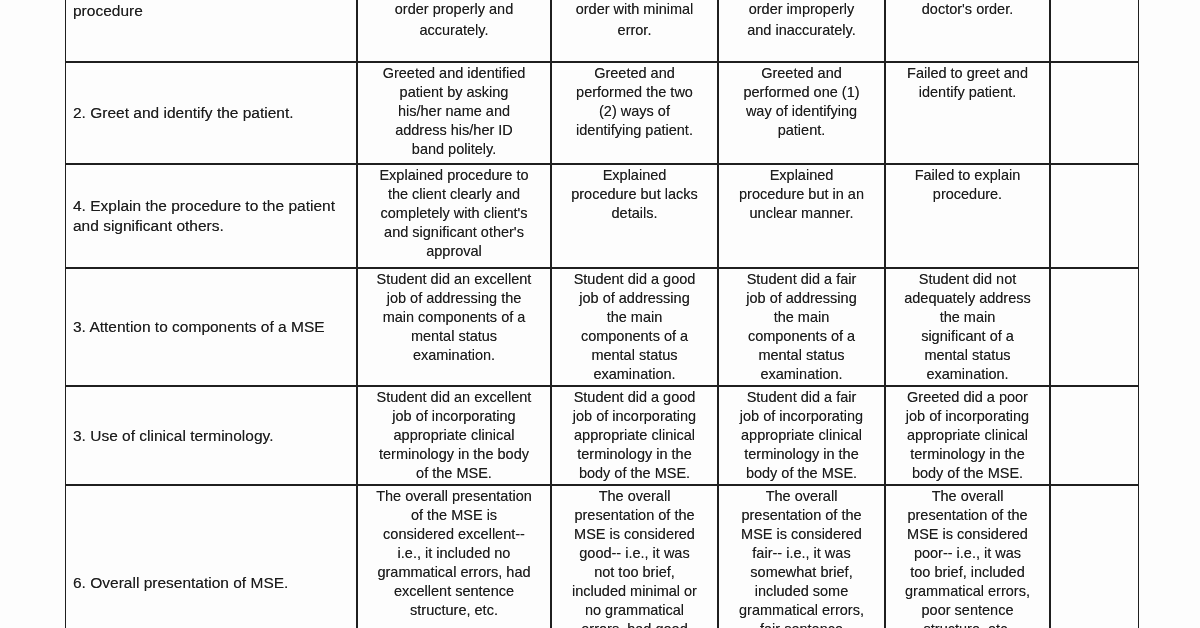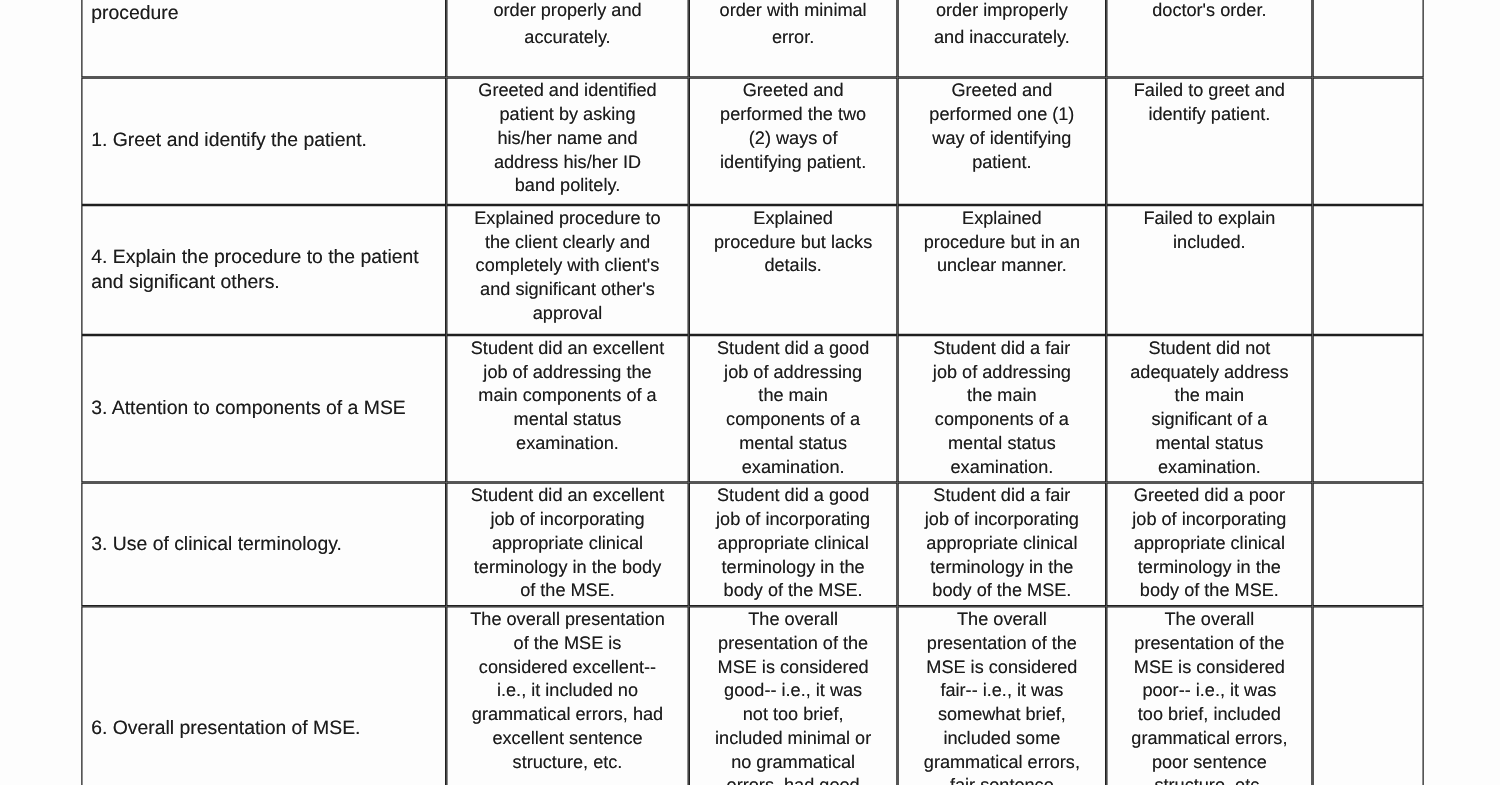--- a/index.html
+++ b/index.html
@@ -72,21 +72,21 @@
         <td>order properly and
 accurately.</td>
         <td>order with minimal
 error.</td>
         <td>order improperly
 and inaccurately.</td>
         <td>doctor's order.</td>
         <td></td>
       </tr>
       <tr class="r2">
-        <td class="crit">1. Greet and identify the patient.</td>
+        <td class="crit">2. Greet and identify the patient.</td>
         <td>Greeted and identified
 patient by asking
 his/her name and
 address his/her ID
 band politely.</td>
         <td>Greeted and
 performed the two
 (2) ways of
 identifying patient.</td>
         <td>Greeted and
@@ -105,21 +105,21 @@
 completely with client's
 and significant other's
 approval</td>
         <td>Explained
 procedure but lacks
 details.</td>
         <td>Explained
 procedure but in an
 unclear manner.</td>
         <td>Failed to explain
-included.</td>
+procedure.</td>
         <td></td>
       </tr>
       <tr class="r4">
         <td class="crit">3. Attention to components of a MSE</td>
         <td>Student did an excellent
 job of addressing the
 main components of a
 mental status
 examination.</td>
         <td>Student did a good

